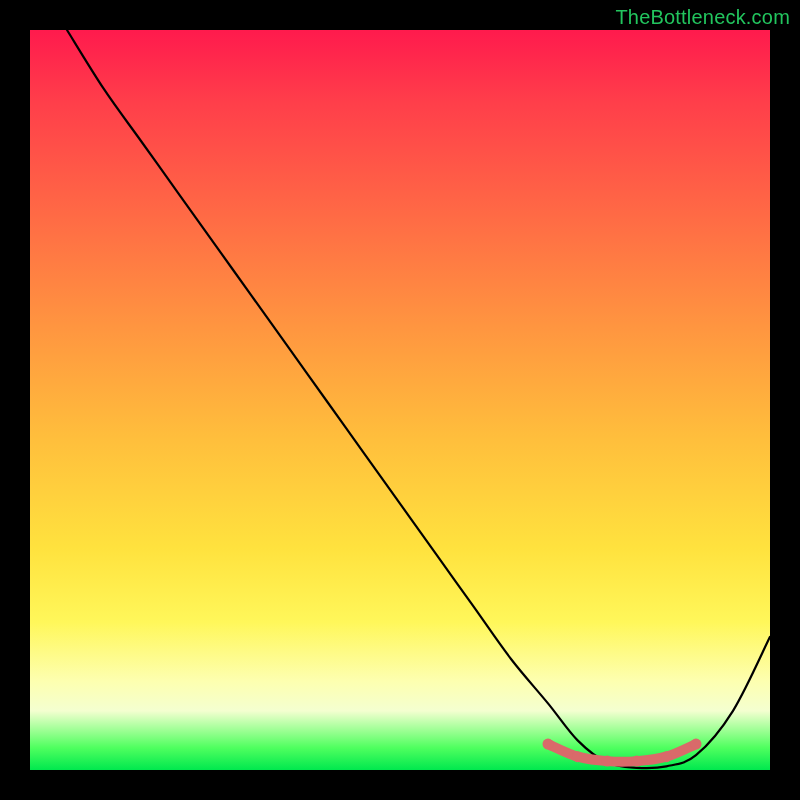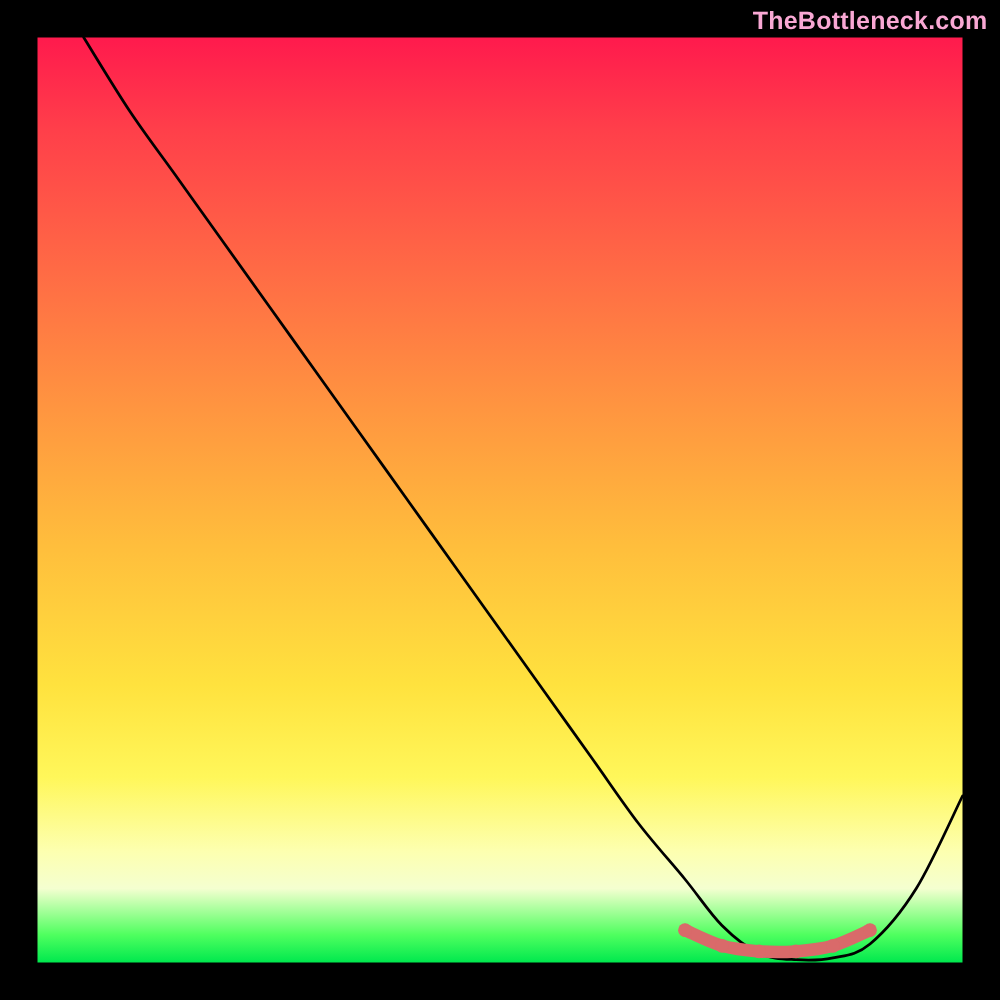--- a/index.html
+++ b/index.html
@@ -46,24 +46,24 @@
     left: 0;
     top: 0;
     width: 740px;
     height: 740px;
     overflow: visible;
   }
   .attribution {
     position: absolute;
     top: 6px;
     right: 10px;
-    color: #f9a8d4;
+    color: #22c55e;
     font-size: 20px;
     letter-spacing: 0.2px;
-    font-weight: 700;
+    font-weight: 400;
     user-select: none;
   }
 </style>
 </head>
 <body>
 
 <div class="attribution">TheBottleneck.com</div>
 
 <div class="frame">
 

